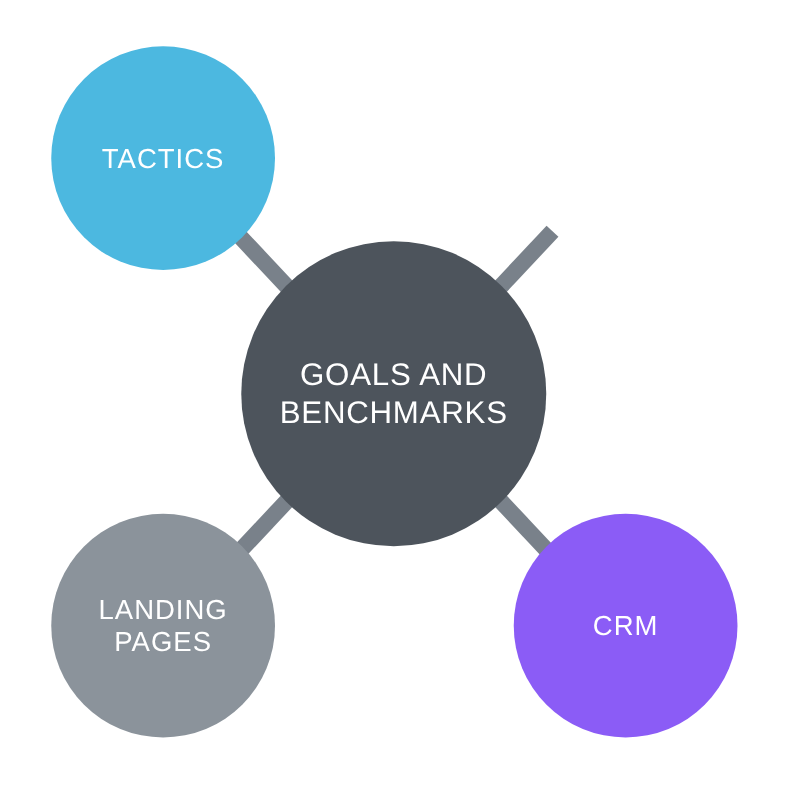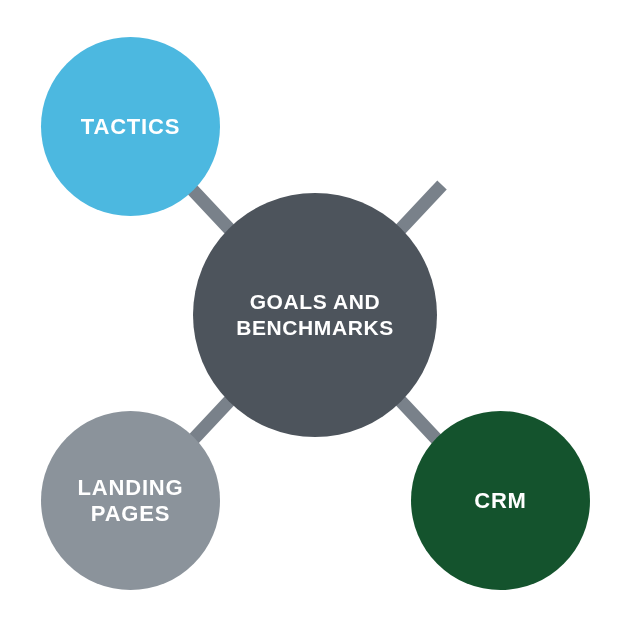--- a/index.html
+++ b/index.html
@@ -28,36 +28,36 @@
     position: absolute;
     border-radius: 50%;
     display: flex;
     align-items: center;
     justify-content: center;
     text-align: center;
     box-sizing: border-box;
   }
   .node-label {
     color: #ffffff;
-    font-weight: bold;
+    font-weight: normal;
     text-transform: uppercase;
     line-height: 1.18;
     letter-spacing: 0.8px;
     white-space: pre-line;
     user-select: none;
   }
   #node-center {
     left: 193px;
     top: 193px;
     width: 244px;
     height: 244px;
     z-index: 3;
   }
   #node-center .node-label {
-    font-size: 21px;
+    font-size: 25px;
     letter-spacing: 0.6px;
     line-height: 1.22;
   }
   #node-tactics {
     left: 41px;
     top: 37px;
     width: 179px;
     height: 179px;
     z-index: 3;
   }
@@ -104,21 +104,21 @@
   <div class="node" id="node-tactics" style="background: rgb(76, 184, 224);">
     <span class="node-label node-tactics-label" style="color: rgb(255, 255, 255);">TACTICS</span>
   </div>
 
 
   <div class="node" id="node-landing-pages" style="background: rgb(139, 147, 155);">
     <span class="node-label node-landing-label" style="color: rgb(255, 255, 255);">LANDING
 PAGES</span>
   </div>
 
-  <div class="node" id="node-crm" style="background: #14532d;">
+  <div class="node" id="node-crm" style="background: #8b5cf6;">
     <span class="node-label node-crm-label" style="color: rgb(255, 255, 255);">CRM</span>
   </div>
 
   <div class="node" id="node-center" style="background: rgb(77, 84, 92);">
     <span class="node-label" style="color: rgb(255, 255, 255);">GOALS AND
 BENCHMARKS</span>
   </div>
 
 </div>
 

